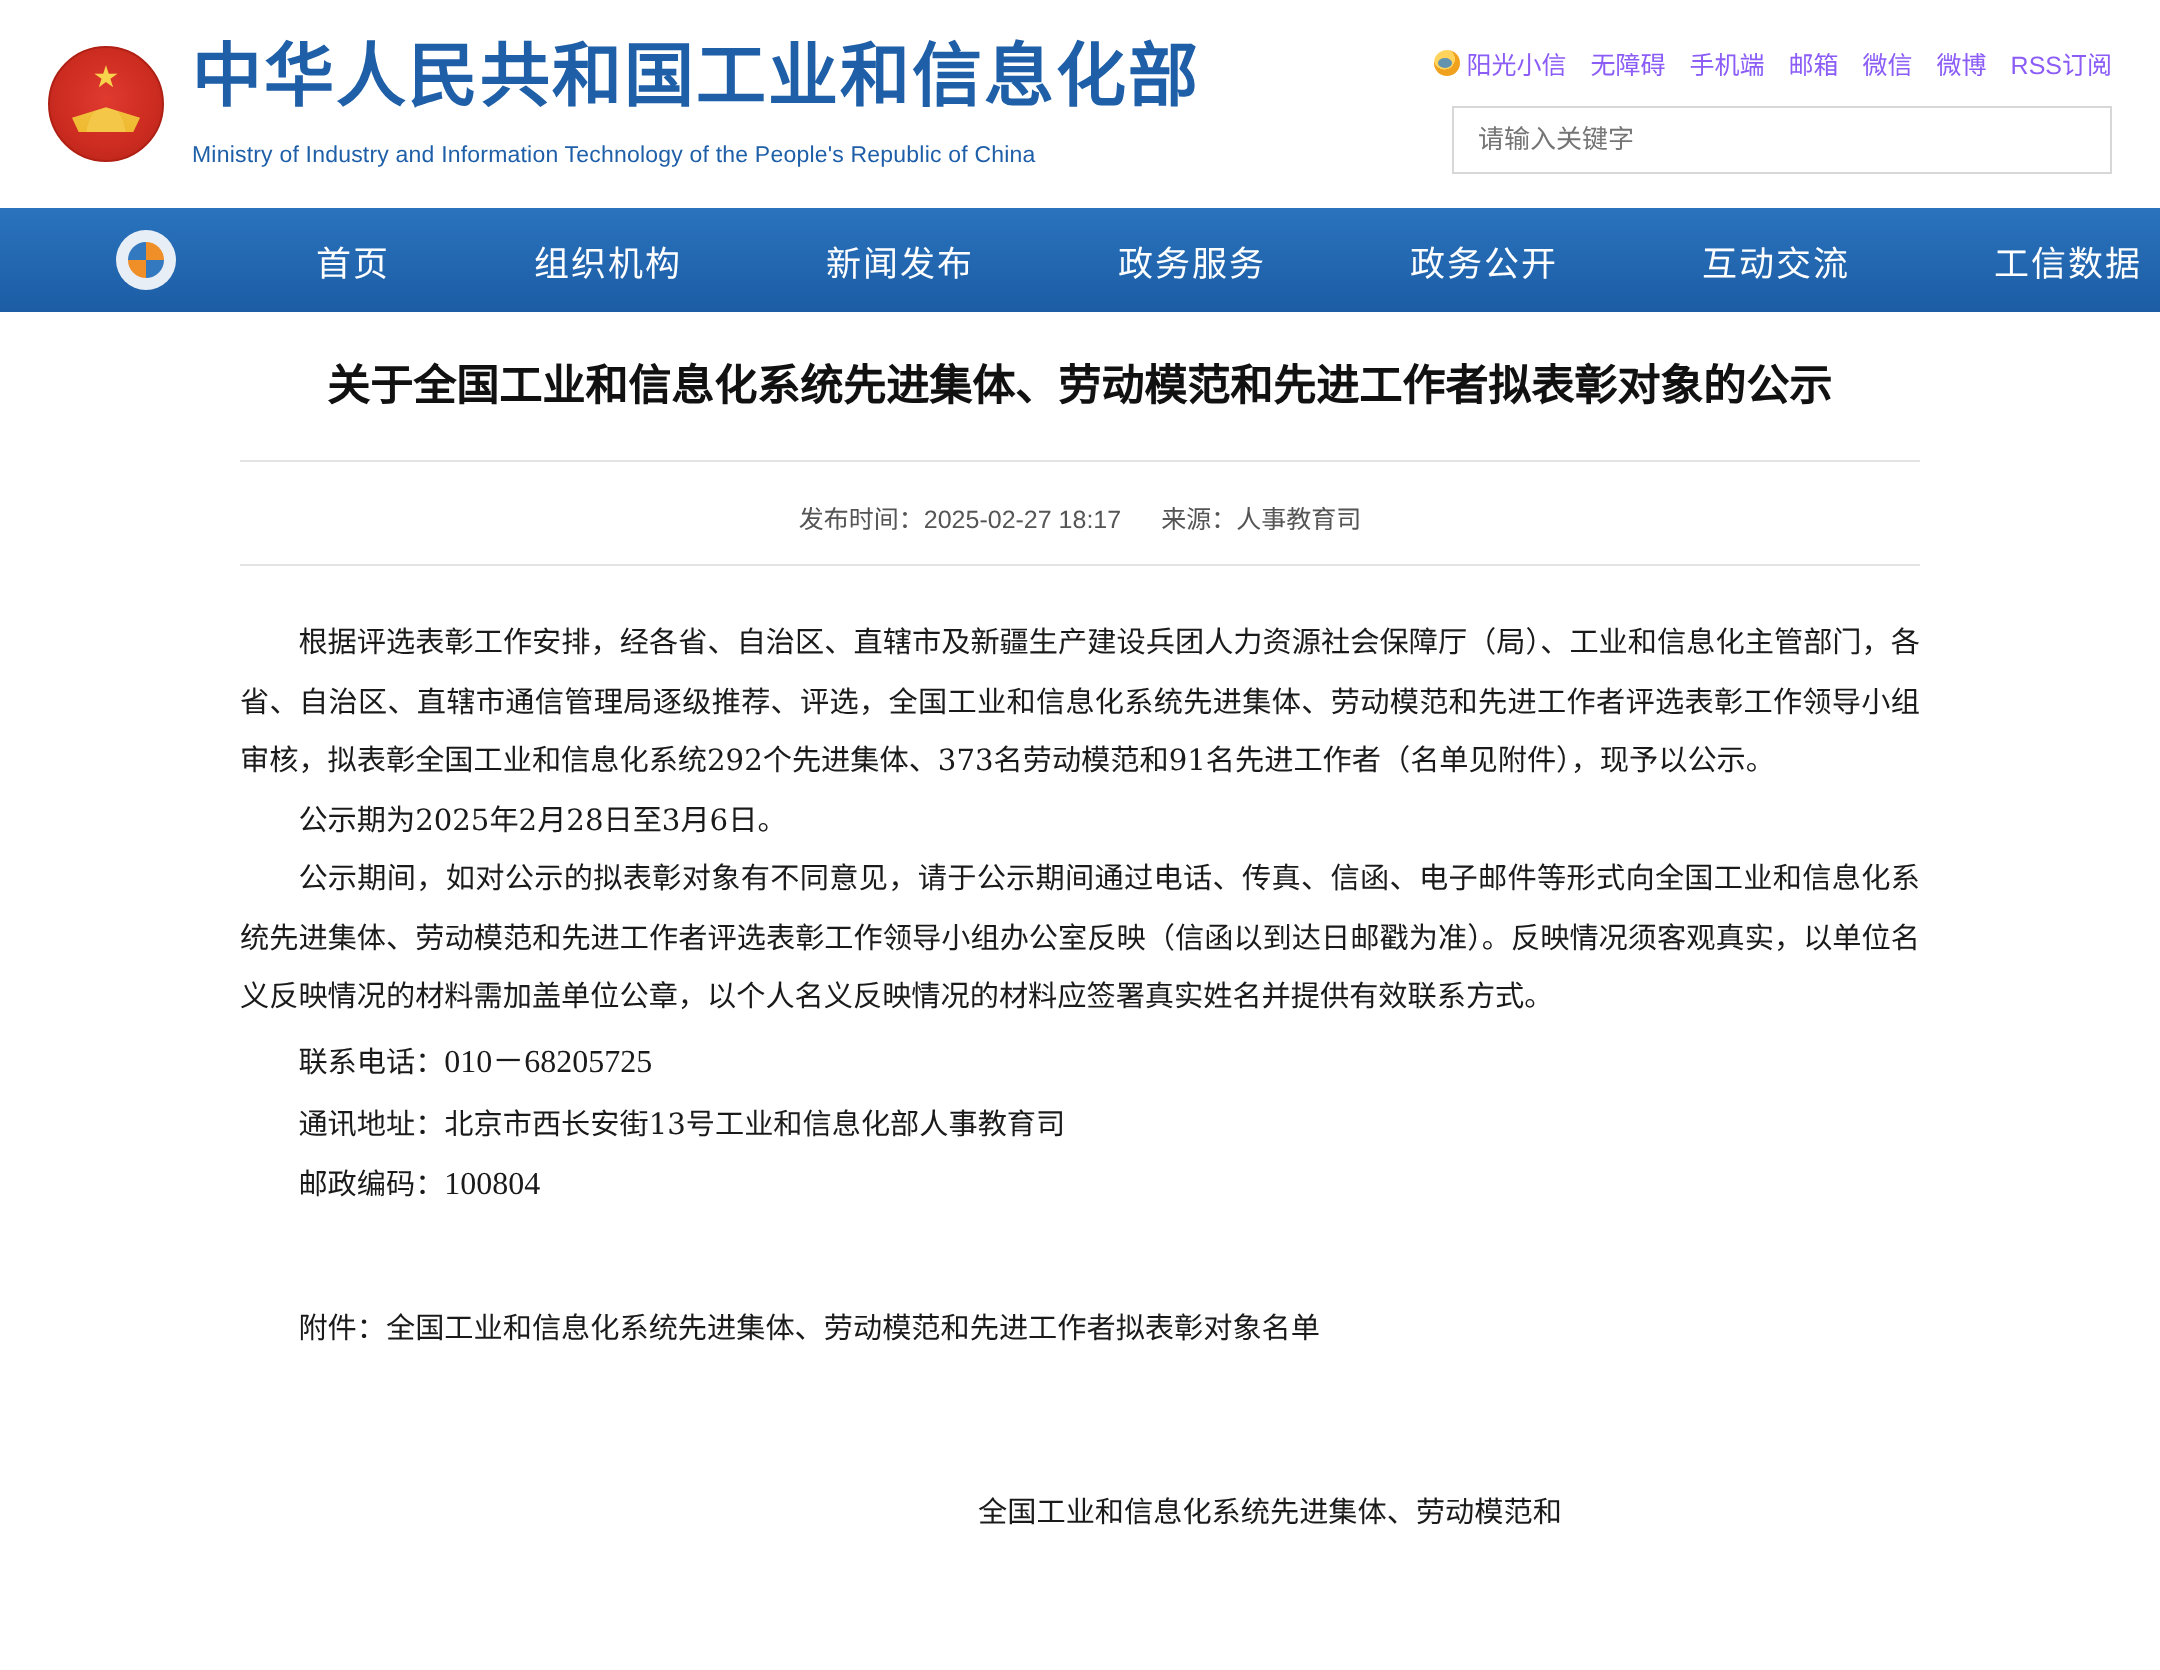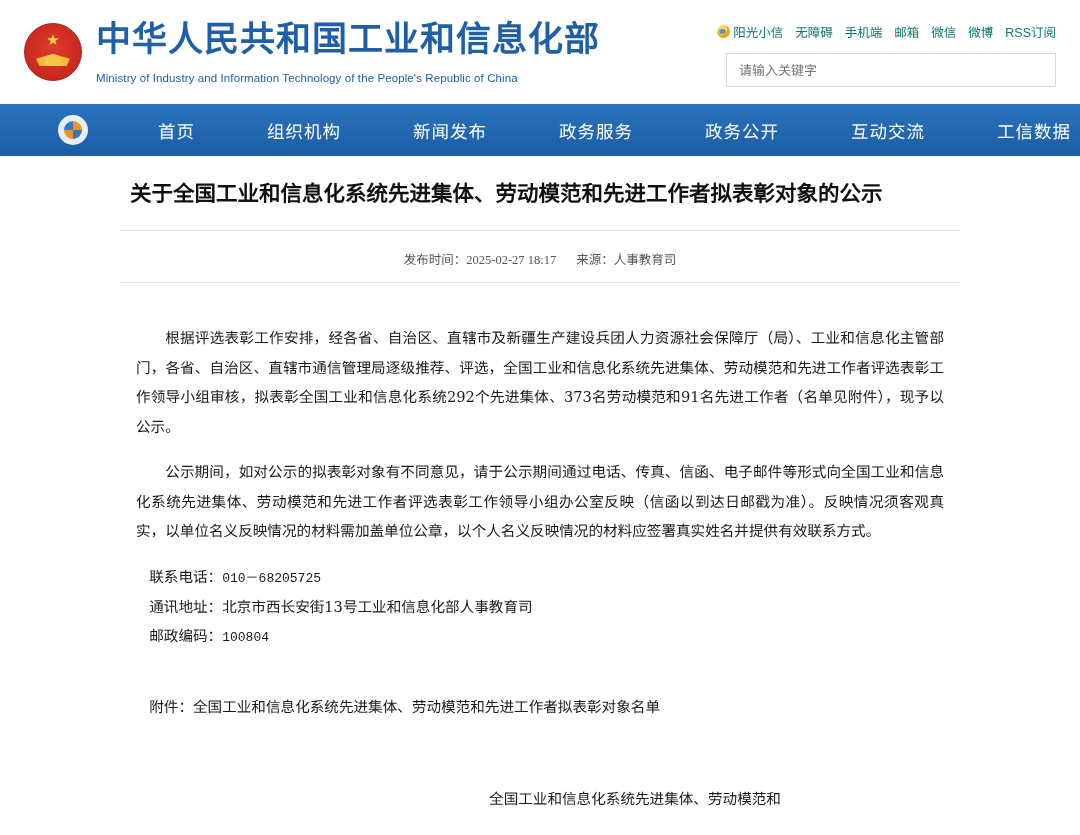--- a/index.html
+++ b/index.html
@@ -67,21 +67,21 @@
     position: absolute;
     right: 24px; top: 22px;
     width: 330px;
   }
   .top-links {
     display: flex;
     justify-content: flex-end;
     align-items: center;
     gap: 12px;
     font-size: 12.5px;
-    color: #0f766e;
+    color: #8b5cf6;
     height: 18px;
   }
   .top-links .lnk { cursor: pointer; white-space: nowrap; }
   .sun-icon {
     width: 13px; height: 13px; border-radius: 50%;
     background: radial-gradient(circle at 40% 35%, #ffd35c 0 45%, #f0a21e 46% 100%);
     display: inline-block; margin-right: 3px; vertical-align: -2px;
     position: relative;
   }
   .sun-icon::after {
@@ -158,46 +158,47 @@
   .article {
     width: 840px;
     margin: 0 auto;
     padding-top: 22px;
   }
   .article-title {
     font-family: "DejaVu Sans", "Liberation Sans", sans-serif;
     font-size: 21.5px;
     font-weight: bold;
     color: #111;
+    text-align: center;
     line-height: 1.5;
     padding: 0 10px 20px;
   }
   .meta-divider { height: 1px; background: #e3e3e3; margin: 0 0 0; }
   .article-meta {
     text-align: center;
     font-size: 12.5px;
     color: #555;
-    font-family: Liberation Serif, serif;
+    font-family: Liberation Sans, sans-serif;
     padding: 18px 0 14px;
   }
   .article-meta .gap { display: inline-block; width: 20px; }
   .meta-divider-bottom { height: 1px; background: #e3e3e3; }
 
   .body {
     font-family: "DejaVu Serif", "Liberation Serif", serif;
     font-size: 14.6px;
     color: #1a1a1a;
     line-height: 2.02;
     padding: 24px 0 0;
     text-align: justify;
   }
-  .body p { margin: 16px; text-indent: 2em; }
+  .body p { margin: 0; text-indent: 2em; }
   .contact { margin-top: 2px; }
   .contact p { text-indent: 2em; margin: 0; }
-  .mono { font-family: Liberation Mono, monospace; font-size: 13px; }
+  .mono { font-family: Liberation Serif, serif; font-size: 16px; }
   .attachment { margin-top: 40px; }
   .attachment p { text-indent: 2em; margin: 0; }
 
   .signoff {
     margin-top: 64px;
     text-align: center;
     font-family: "DejaVu Serif", "Liberation Serif", serif;
     font-size: 14.6px;
     line-height: 1.95;
     color: #1a1a1a;
@@ -255,20 +256,21 @@
   <div class="article">
     <div class="article-title">关于全国工业和信息化系统先进集体、劳动模范和先进工作者拟表彰对象的公示</div>
     <div class="meta-divider"></div>
     <div class="article-meta">
       <span>发布时间：</span><span>2025-02-27 18:17</span><span class="gap"></span><span>来源：</span><span>人事教育司</span>
     </div>
     <div class="meta-divider-bottom"></div>
 
     <div class="body">
       <p>根据评选表彰工作安排，经各省、自治区、直辖市及新疆生产建设兵团人力资源社会保障厅（局）、工业和信息化主管部门，各省、自治区、直辖市通信管理局逐级推荐、评选，全国工业和信息化系统先进集体、劳动模范和先进工作者评选表彰工作领导小组审核，拟表彰全国工业和信息化系统292个先进集体、373名劳动模范和91名先进工作者（名单见附件），现予以公示。</p>
+      <p>公示期为2025年2月28日至3月6日。</p>
       <p>公示期间，如对公示的拟表彰对象有不同意见，请于公示期间通过电话、传真、信函、电子邮件等形式向全国工业和信息化系统先进集体、劳动模范和先进工作者评选表彰工作领导小组办公室反映（信函以到达日邮戳为准）。反映情况须客观真实，以单位名义反映情况的材料需加盖单位公章，以个人名义反映情况的材料应签署真实姓名并提供有效联系方式。</p>
 
       <div class="contact">
         <p><span>联系电话：</span><span class="mono">010－68205725</span></p>
         <p><span>通讯地址：</span><span>北京市西长安街13号工业和信息化部人事教育司</span></p>
         <p><span>邮政编码：</span><span class="mono">100804</span></p>
       </div>
 
       <div class="attachment">
         <p>附件：全国工业和信息化系统先进集体、劳动模范和先进工作者拟表彰对象名单</p>

